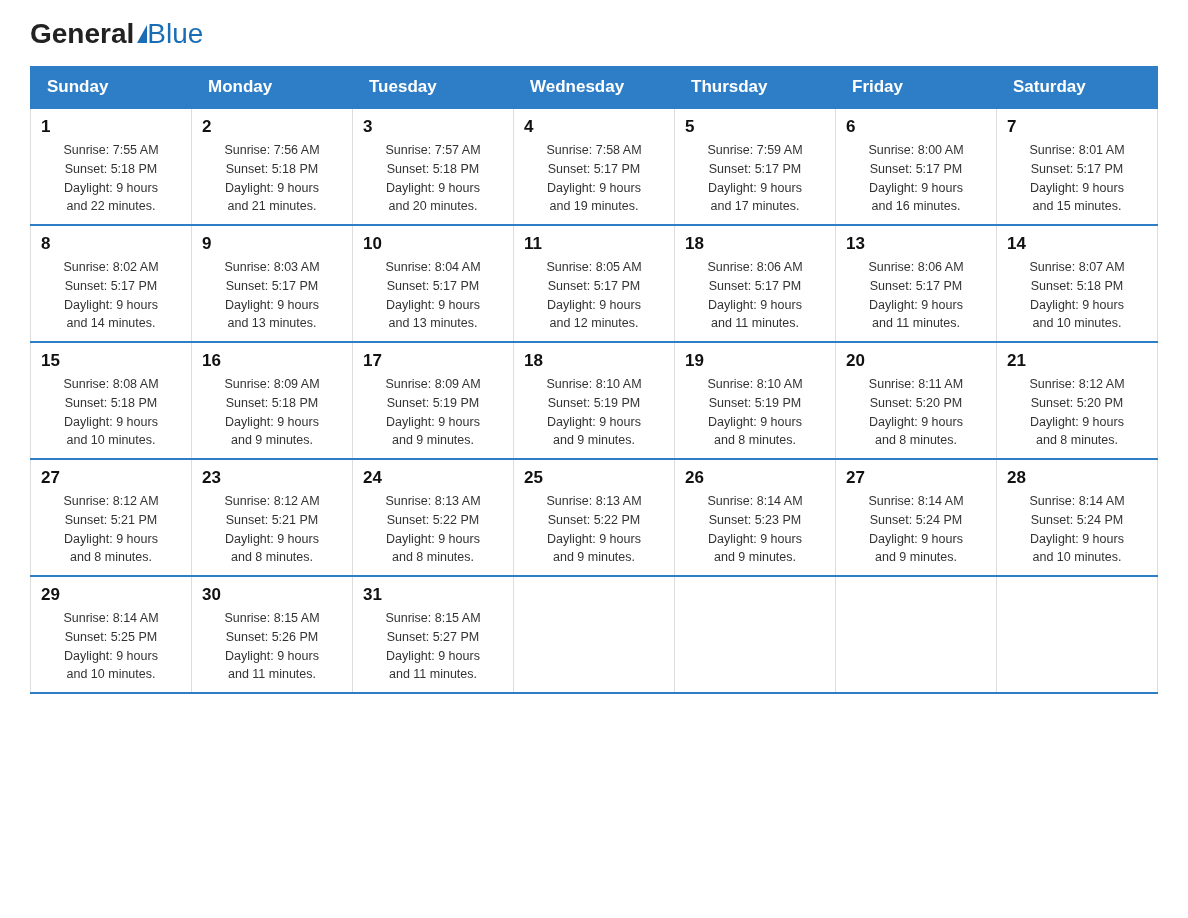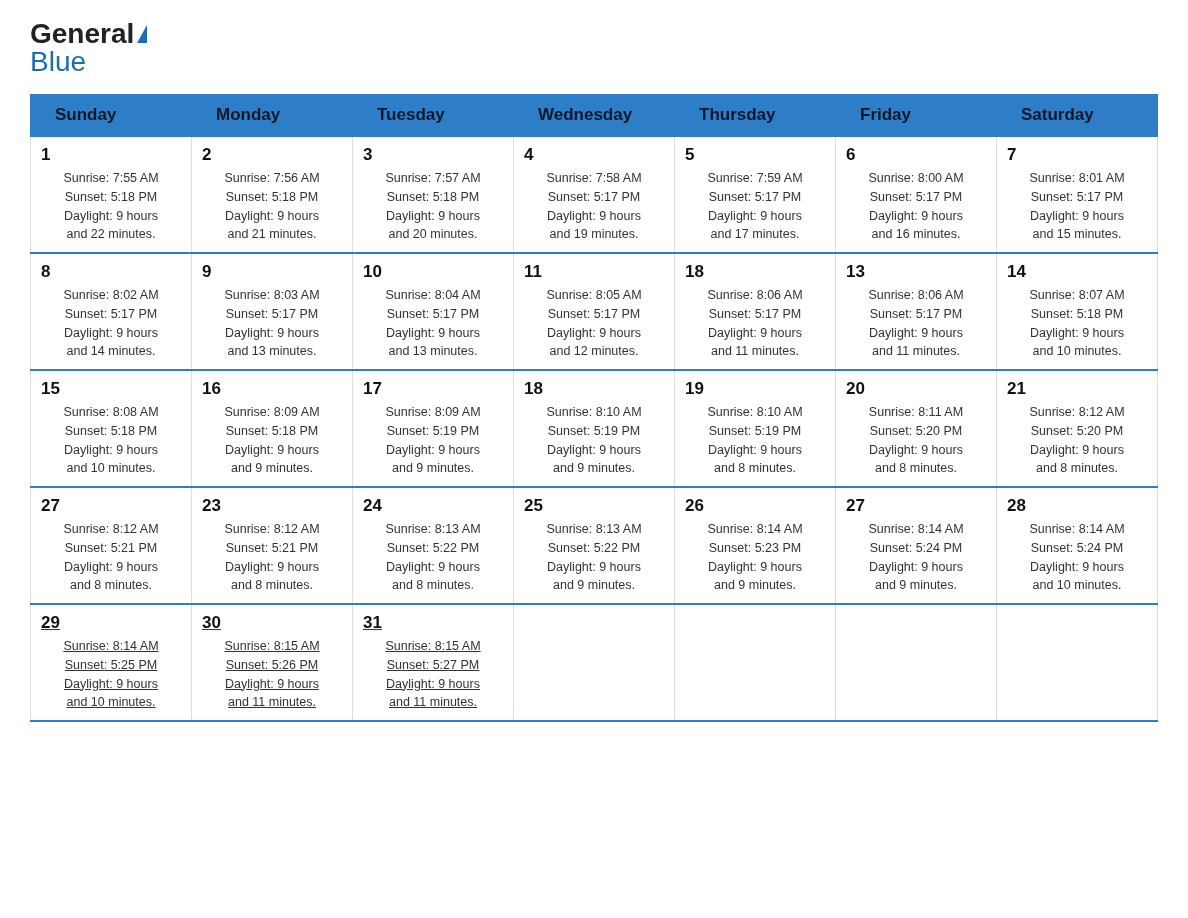--- a/index.html
+++ b/index.html
@@ -10,21 +10,21 @@
       color: #222;
     }
     .header {
       display: flex;
       justify-content: space-between;
       align-items: flex-start;
       margin-bottom: 18px;
     }
     .logo {
       display: flex;
-      flex-direction: column;
+      flex-direction: row;
       align-items: flex-start;
     }
     .logo-general {
       font-size: 28px;
       font-weight: bold;
       color: #222;
       line-height: 1;
     }
     .logo-blue {
       font-size: 28px;
@@ -54,42 +54,41 @@
       font-size: 22px;
       color: #555;
       margin-top: 4px;
     }
     .calendar {
       width: 100%;
       border-collapse: collapse;
     }
     .calendar thead tr th {
       background: #2e7ec7;
-      color: #0f172a;
+      color: #ffffff;
       font-size: 17px;
       font-weight: bold;
-      padding: 10px 24px;
+      padding: 10px 16px;
       text-align: left;
       border: 1px solid #2e7ec7;
     }
     .calendar tbody tr td {
       vertical-align: top;
       padding: 8px 10px;
       border-top: 2px solid #2e7ec7;
       border-left: 1px solid #ddd;
       border-right: 1px solid #ddd;
       border-bottom: none;
       width: 14.28%;
       min-height: 110px;
       font-size: 13px;
       color: #333;
     }
     .calendar tbody tr:last-child td {
       border-bottom: 2px solid #2e7ec7;
-      text-decoration: underline;
     }
     .day-number {
       font-size: 17px;
       font-weight: bold;
       color: #111;
       margin-bottom: 4px;
     }
     .day-info {
       font-size: 12.5px;
       color: #333;

